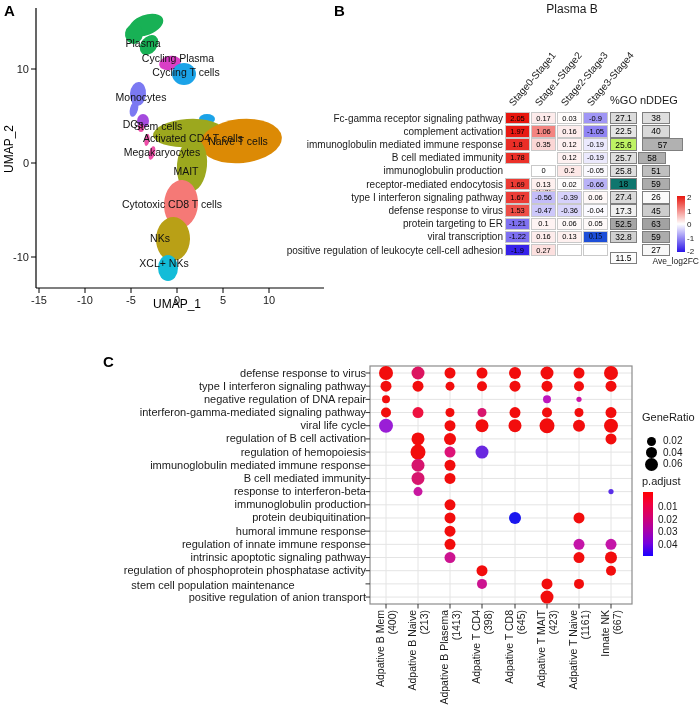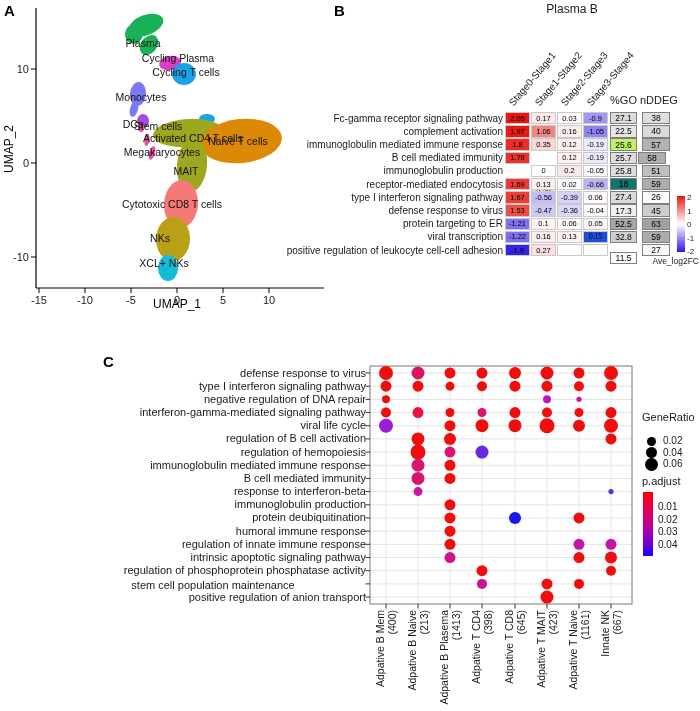--- a/index.html
+++ b/index.html
@@ -119,21 +119,21 @@
       <div class="hm-cell" style="left:557px;top:125.2px;width:25px;height:12.4px;background:rgb(253,236,236);">0.16</div>
       <div class="hm-cell" style="left:583px;top:125.2px;width:25px;height:12.4px;background:rgb(144,132,243);">-1.05</div>
       <div class="hm-cell hm-aux" style="left:610px;top:125.2px;width:27px;height:12.4px;background:rgb(229,229,229);">22.5</div>
       <div class="hm-cell hm-aux" style="left:642px;top:125.2px;width:28px;height:12.4px;background:rgb(217,217,217);">40</div>
       <div class="hm-rowlabel" style="top:138.9px;">immunoglobulin mediated immune response</div>
       <div class="hm-cell" style="left:505px;top:138.4px;width:25px;height:12.4px;background:rgb(234,46,39);">1.8</div>
       <div class="hm-cell" style="left:531px;top:138.4px;width:25px;height:12.4px;background:rgb(251,214,213);">0.35</div>
       <div class="hm-cell" style="left:557px;top:138.4px;width:25px;height:12.4px;background:rgb(254,241,241);">0.12</div>
       <div class="hm-cell" style="left:583px;top:138.4px;width:25px;height:12.4px;background:rgb(235,233,253);">-0.19</div>
       <div class="hm-cell hm-aux" style="left:610px;top:138.4px;width:27px;height:12.4px;background:#bef264;">25.6</div>
-      <div class="hm-cell hm-aux" style="left:642px;top:138.4px;width:28px;height:12.4px;background:rgb(177,177,177);text-align:right;">57</div>
+      <div class="hm-cell hm-aux" style="left:642px;top:138.4px;width:41px;height:12.4px;background:rgb(177,177,177);text-align:right;">57</div>
       <div class="hm-rowlabel" style="top:152.1px;">B cell mediated immunity</div>
       <div class="hm-cell" style="left:505px;top:151.6px;width:25px;height:12.4px;background:rgb(235,49,41);">1.78</div>
       <div class="hm-cell" style="left:531px;top:151.6px;width:25px;height:12.4px;background:rgb(251,213,212);margin-top:32px;">0.36</div>
       <div class="hm-cell" style="left:557px;top:151.6px;width:25px;height:12.4px;background:rgb(254,241,241);">0.12</div>
       <div class="hm-cell" style="left:583px;top:151.6px;width:25px;height:12.4px;background:rgb(235,233,253);">-0.19</div>
       <div class="hm-cell hm-aux" style="left:610px;top:151.6px;width:27px;height:12.4px;background:rgb(222,222,222);">25.7</div>
       <div class="hm-cell hm-aux" style="left:638px;top:151.6px;width:28px;height:12.4px;background:rgb(174,174,174);">58</div>
       <div class="hm-rowlabel" style="top:165.3px;">immunoglobulin production</div>
       <div class="hm-cell" style="left:505px;top:164.8px;width:25px;height:12.4px;background:rgb(235,52,45);margin-top:33px;">1.75</div>
       <div class="hm-cell" style="left:531px;top:164.8px;width:25px;height:12.4px;background:rgb(255,255,255);">0</div>

